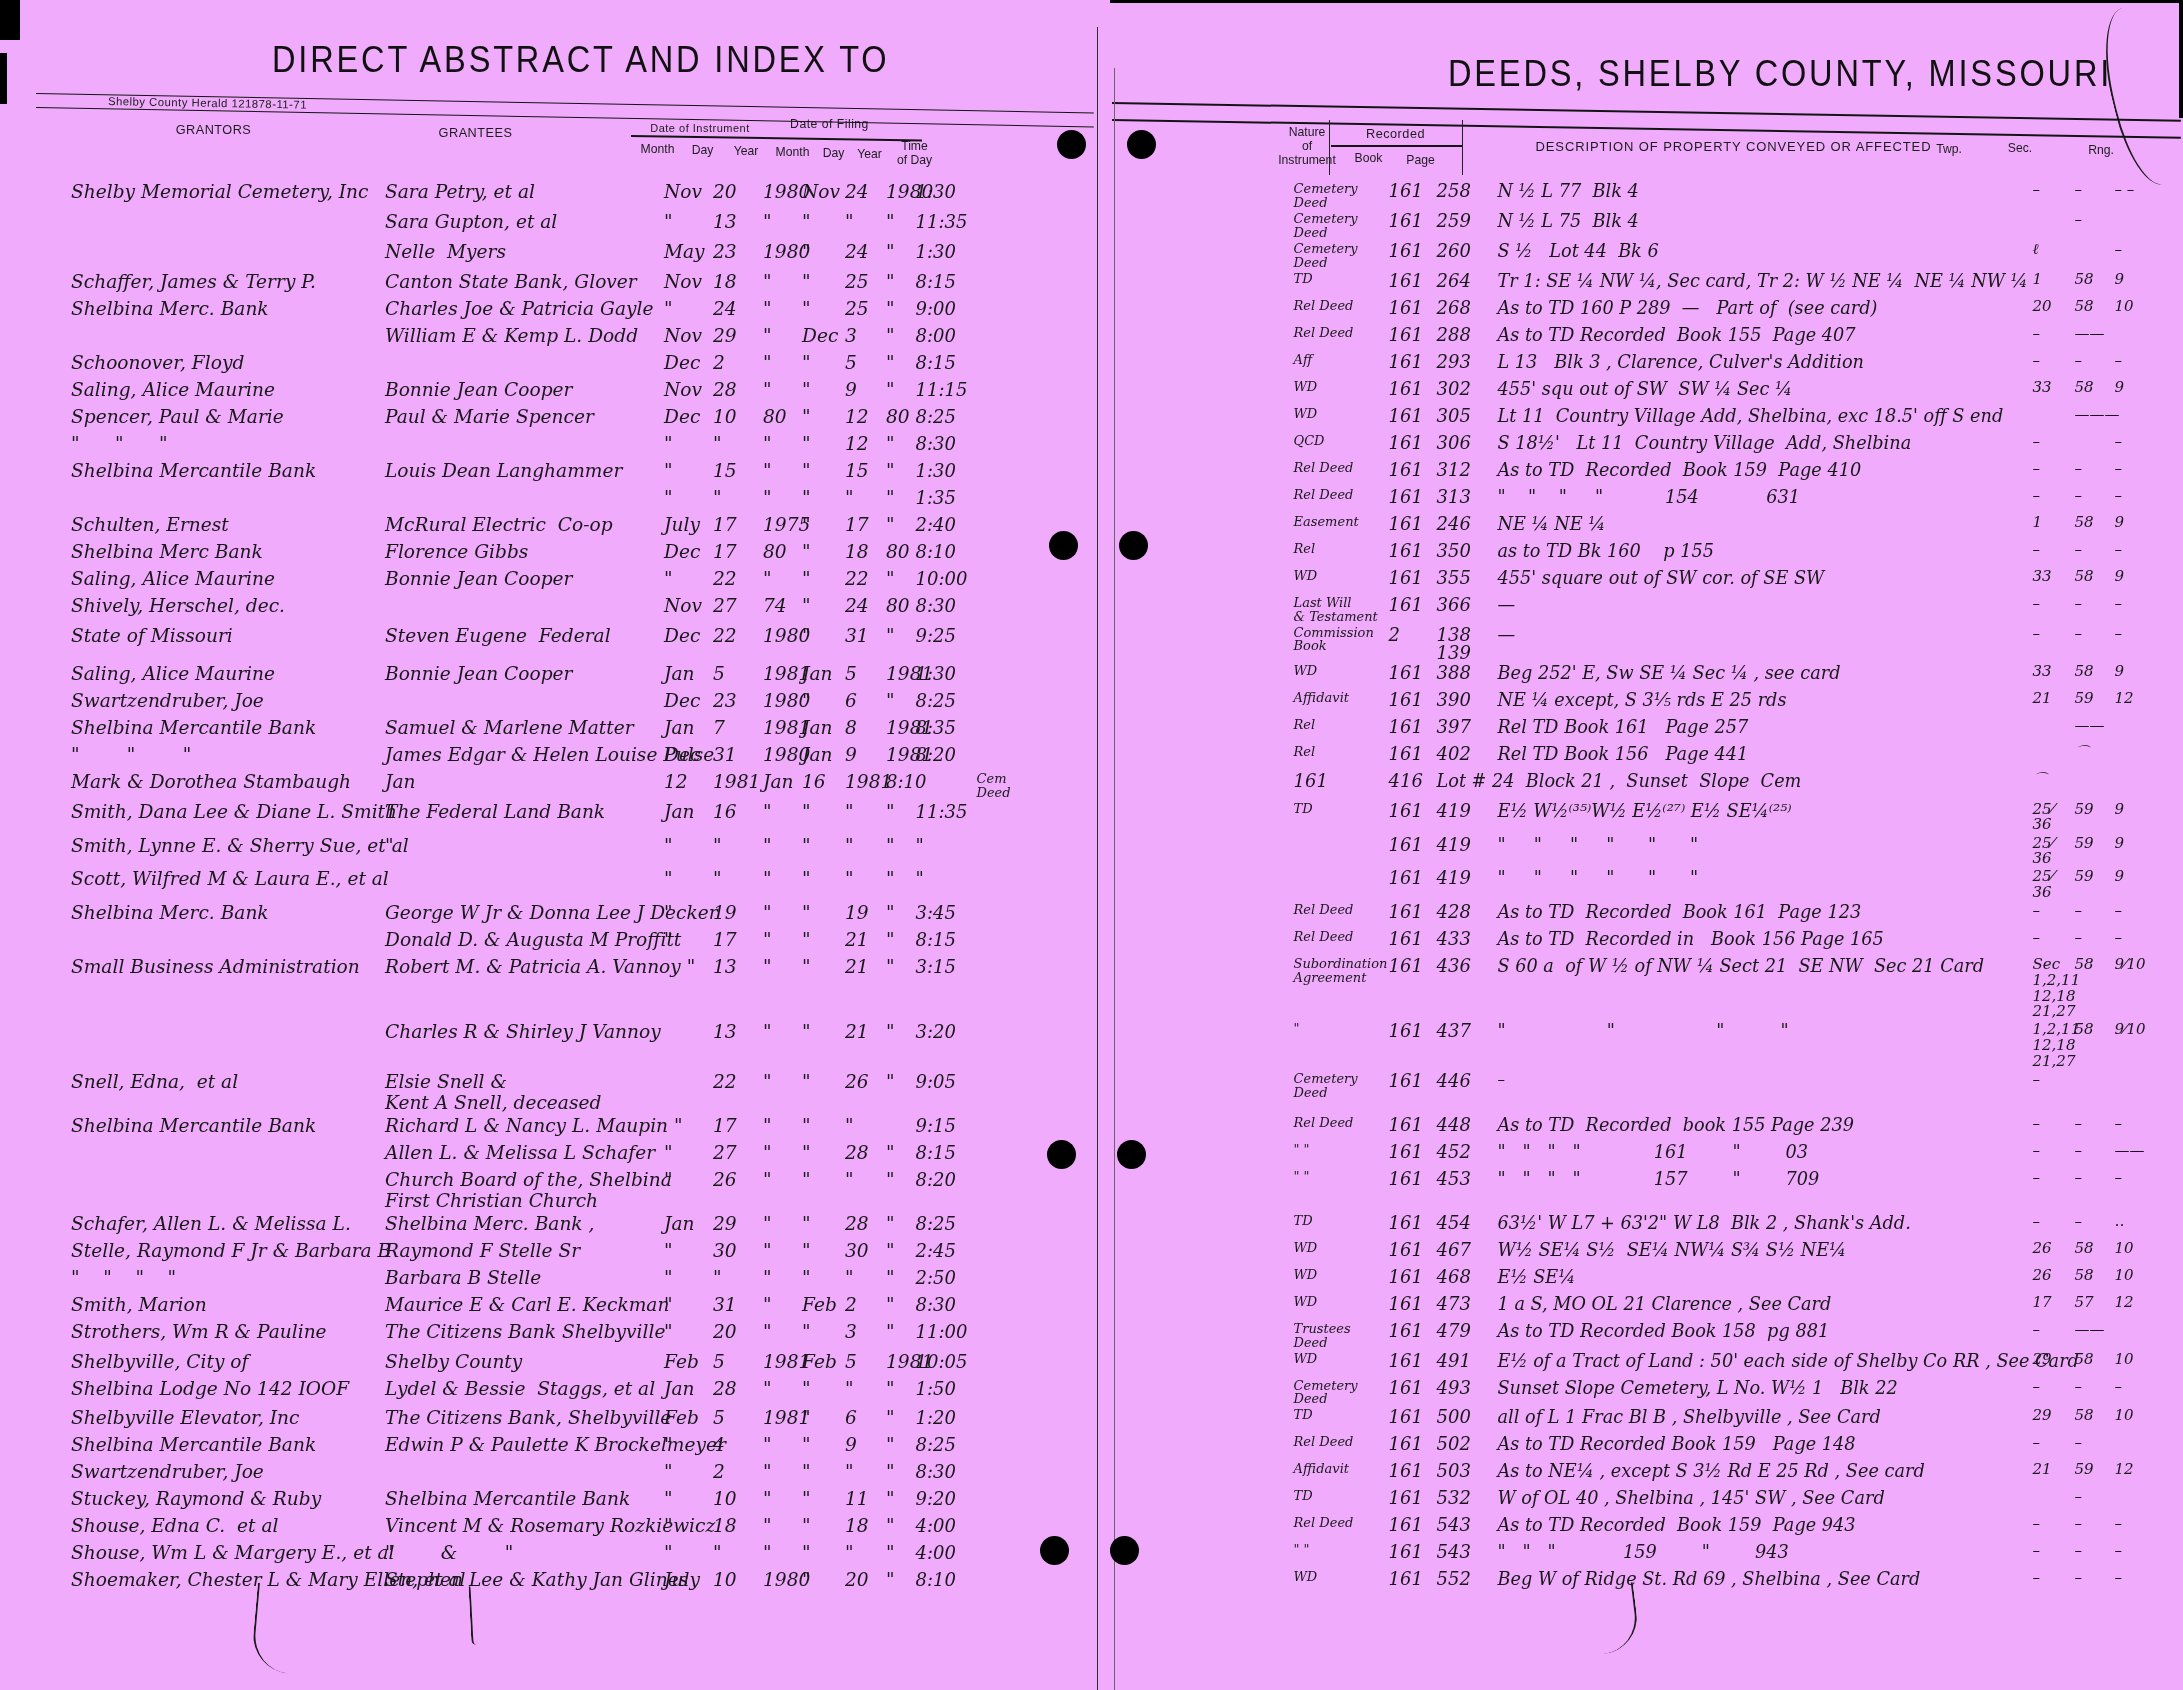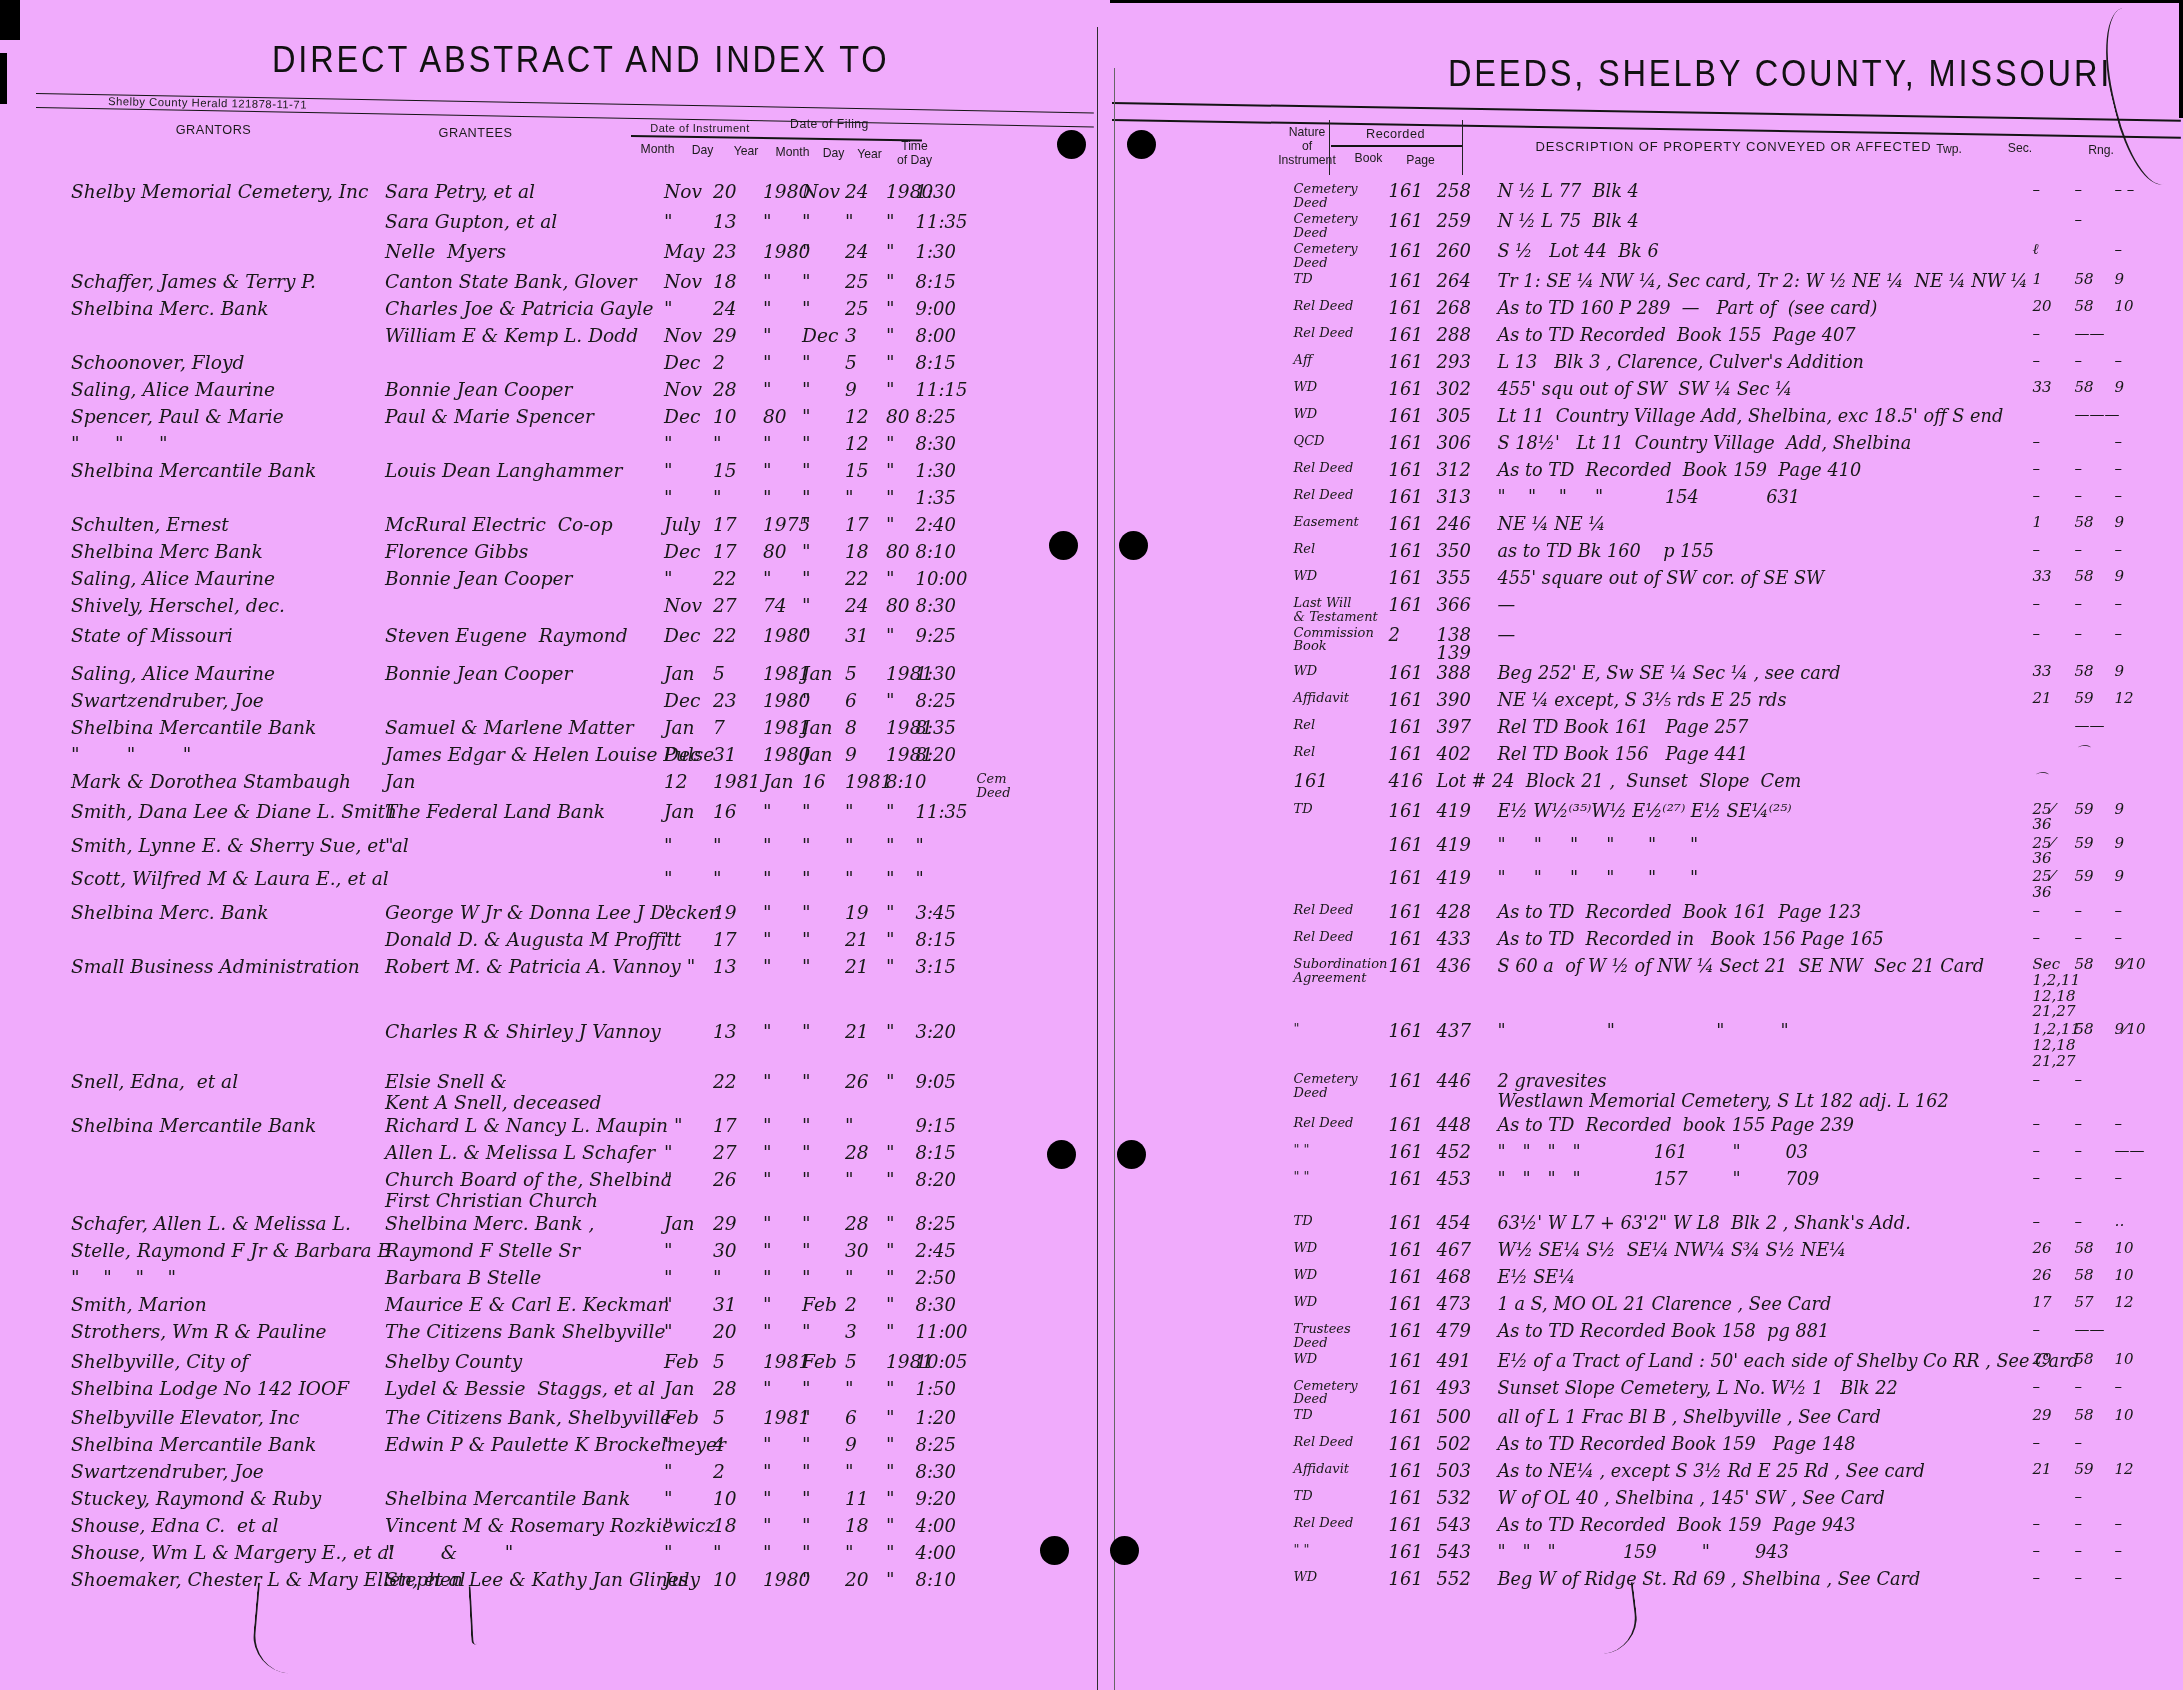--- a/index.html
+++ b/index.html
@@ -399,21 +399,21 @@
 &amp; Testament</span>
         <span class="cell book">161</span>
         <span class="cell page">366</span>
         <span class="cell description">—</span>
         <span class="cell sec">–</span>
         <span class="cell twp">–</span>
         <span class="cell rng">–</span>
       </div>
       <div class="row">
         <span class="cell grantor">State of Missouri</span>
-        <span class="cell grantee">Steven Eugene  Raymond</span>
+        <span class="cell grantee">Steven Eugene  Federal</span>
         <span class="cell inst-month">Dec</span>
         <span class="cell inst-day">22</span>
         <span class="cell inst-year">1980</span>
         <span class="cell file-month">"</span>
         <span class="cell file-day">31</span>
         <span class="cell file-year">"</span>
         <span class="cell time-of-day">9:25</span>
         <span class="cell gutter-spacer"></span>
         <span class="cell nature">Commission
 Book</span>
@@ -670,22 +670,20 @@
         <span class="cell inst-year">"</span>
         <span class="cell file-month">"</span>
         <span class="cell file-day">26</span>
         <span class="cell file-year">"</span>
         <span class="cell time-of-day">9:05</span>
         <span class="cell gutter-spacer"></span>
         <span class="cell nature">Cemetery
 Deed</span>
         <span class="cell book">161</span>
         <span class="cell page">446</span>
-        <span class="cell description">2 gravesites
-Westlawn Memorial Cemetery, S Lt 182 adj. L 162</span>
         <span class="cell sec">–</span>
         <span class="cell twp">–</span>
         <span class="cell rng"></span>
       </div>
       <div class="row">
         <span class="cell grantor">Shelbina Mercantile Bank</span>
         <span class="cell grantee">Richard L &amp; Nancy L. Maupin "</span>
         <span class="cell inst-month"></span>
         <span class="cell inst-day">17</span>
         <span class="cell inst-year">"</span>

